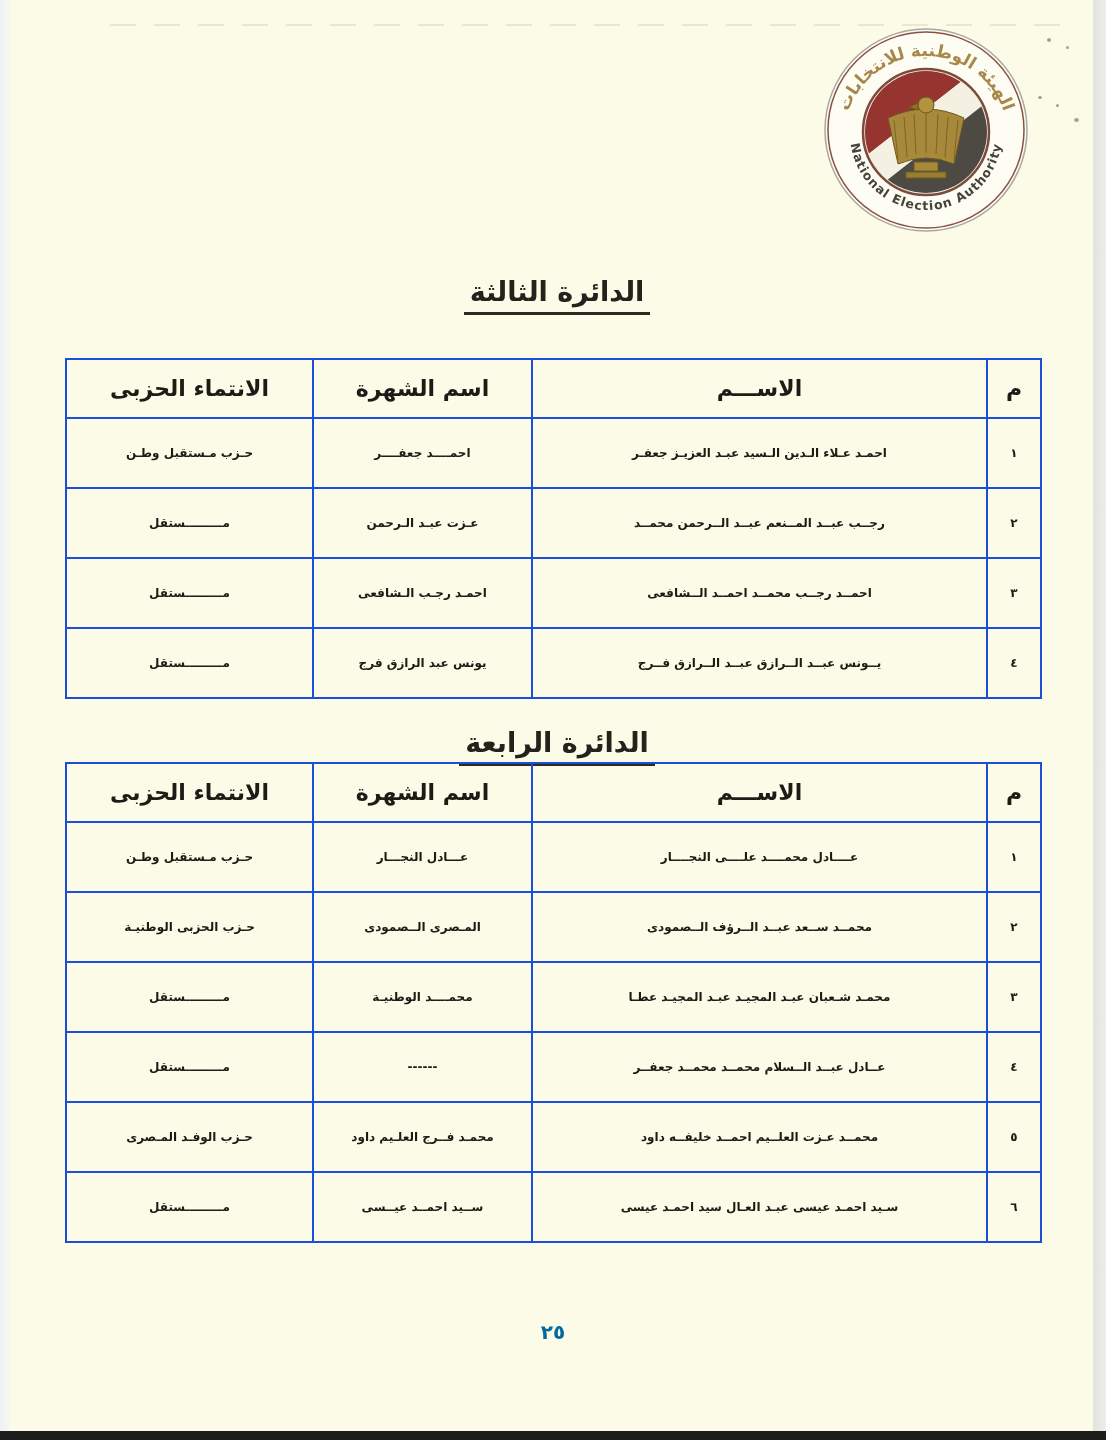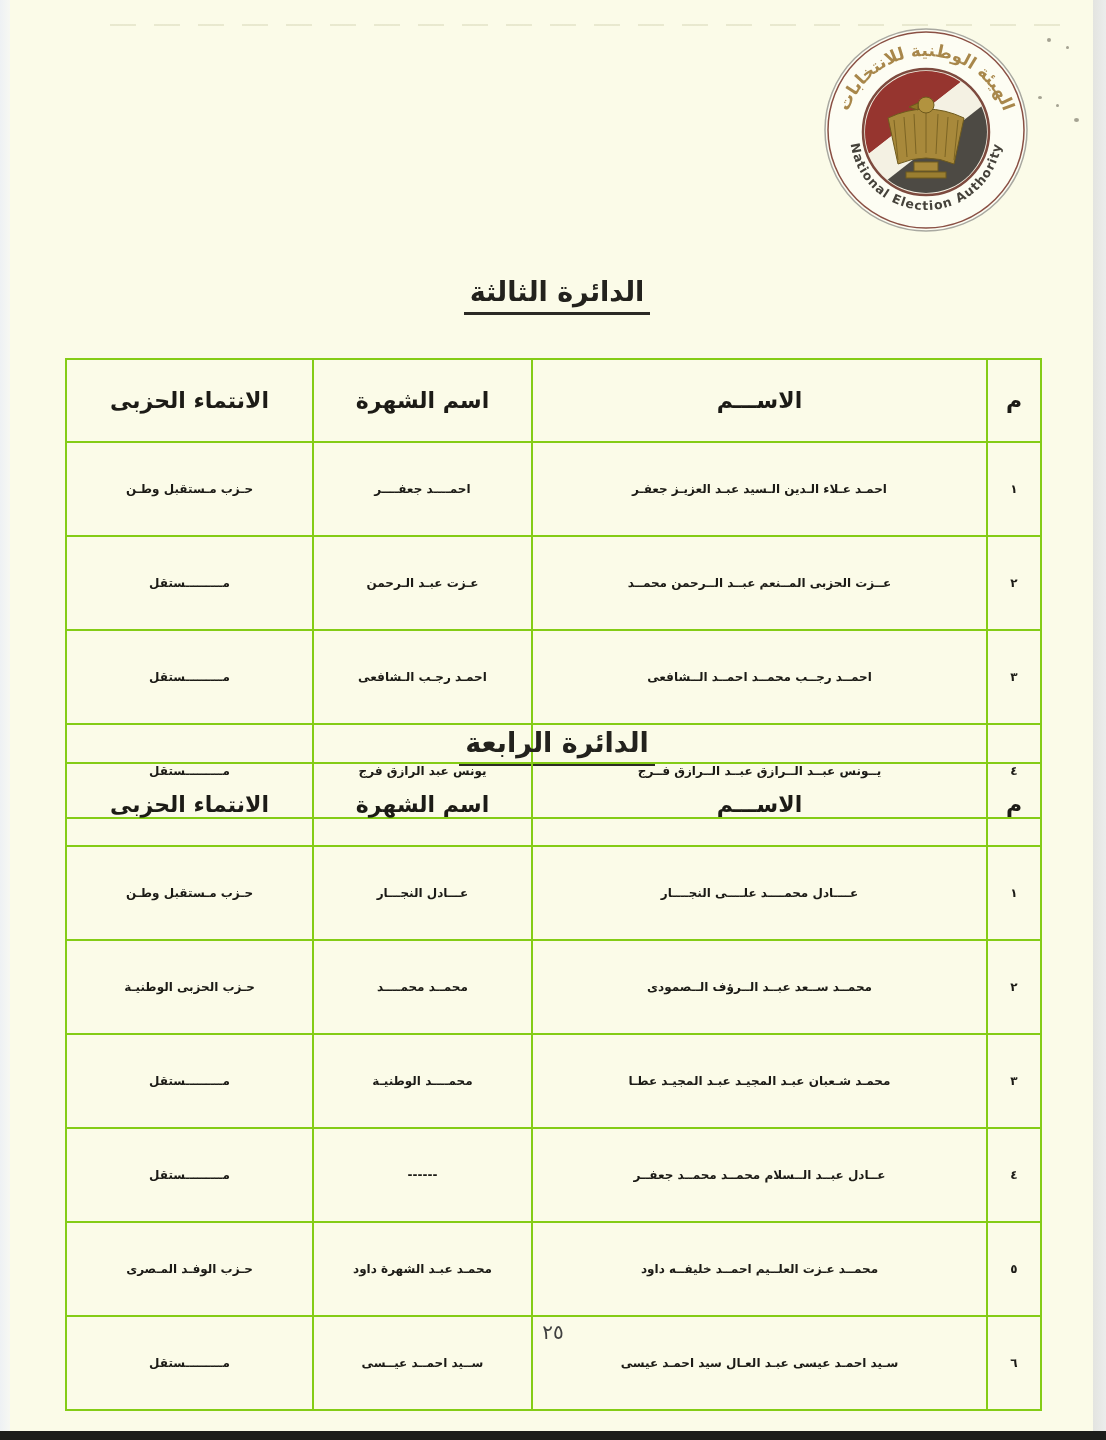--- a/index.html
+++ b/index.html
@@ -39,37 +39,37 @@
 
   
   .district-table{
     position:absolute;left:65px;width:963px;
     border-collapse:collapse;table-layout:fixed;direction:rtl;
     background:transparent;
   }
   .table-third{top:358px;}
   .table-fourth{top:762px;}
   .district-table th,.district-table td{
-    border:2px solid #84cc16;
+    border:2px solid #1d4ed8;
     text-align:center;vertical-align:middle;
     color:#1c1b16;font-weight:bold;
     overflow:hidden;white-space:nowrap;
-    padding:12px 4px;
+    padding:0 4px;
   }
   .district-table th{height:57px;font-size:22px;}
   .district-table td{height:68px;font-size:12px;}
   .col-num{width:44px;}
   .col-name{width:445px;}
   .col-known{width:209px;}
   .col-party{width:237px;}
 
   
   .page-number{
     position:absolute;top:1320px;left:0;width:1106px;
-    text-align:center;font-size:20px;font-weight:normal;color:#404040;
+    text-align:center;font-size:20px;font-weight:bold;color:#0369a1;
   }
 </style>
 </head>
 <body>
 
 <div class="page">
 
   <div class="scan-line"></div>
 
   <div class="logo">
@@ -133,21 +133,21 @@
     </thead>
     <tbody>
       <tr>
         <td>١</td>
         <td>احمـد عـلاء الـدين الـسيد عبـد العزيـز جعفـر</td>
         <td>احمــــد جعفــــر</td>
         <td>حـزب مـستقبل وطـن</td>
       </tr>
       <tr>
         <td>٢</td>
-        <td>عــزت الحزبى المــنعم عبــد الــرحمن محمــد</td>
+        <td>رجــب عبــد المــنعم عبــد الــرحمن محمــد</td>
         <td>عـزت عبـد الـرحمن</td>
         <td>مـــــــــستقل</td>
       </tr>
       <tr>
         <td>٣</td>
         <td>احمــد رجــب محمــد احمــد الــشافعى</td>
         <td>احمـد رجـب الـشافعى</td>
         <td>مـــــــــستقل</td>
       </tr>
       <tr>
@@ -175,39 +175,39 @@
     <tbody>
       <tr>
         <td>١</td>
         <td>عــــادل محمــــد علــــى النجــــار</td>
         <td>عـــادل النجـــار</td>
         <td>حـزب مـستقبل وطـن</td>
       </tr>
       <tr>
         <td>٢</td>
         <td>محمــد ســعد عبــد الــرؤف الــصمودى</td>
-        <td>محمــد محمــــد</td>
+        <td>المـصرى الــصمودى</td>
         <td>حـزب الحزبى الوطنيـة</td>
       </tr>
       <tr>
         <td>٣</td>
         <td>محمـد شـعبان عبـد المجيـد عبـد المجيـد عطـا</td>
         <td>محمــــد الوطنيـة</td>
         <td>مـــــــــستقل</td>
       </tr>
       <tr>
         <td>٤</td>
         <td>عــادل عبــد الــسلام محمــد محمــد جعفــر</td>
         <td>------</td>
         <td>مـــــــــستقل</td>
       </tr>
       <tr>
         <td>٥</td>
         <td>محمــد عـزت العلــيم احمــد خليفــه داود</td>
-        <td>محمـد عبـد الشهرة داود</td>
+        <td>محمـد فــرج العلـيم داود</td>
         <td>حـزب الوفـد المـصرى</td>
       </tr>
       <tr>
         <td>٦</td>
         <td>سـيد احمـد عيسى عبـد العـال سيد احمـد عيسى</td>
         <td>ســيد احمــد عيــسى</td>
         <td>مـــــــــستقل</td>
       </tr>
     </tbody>
   </table>

